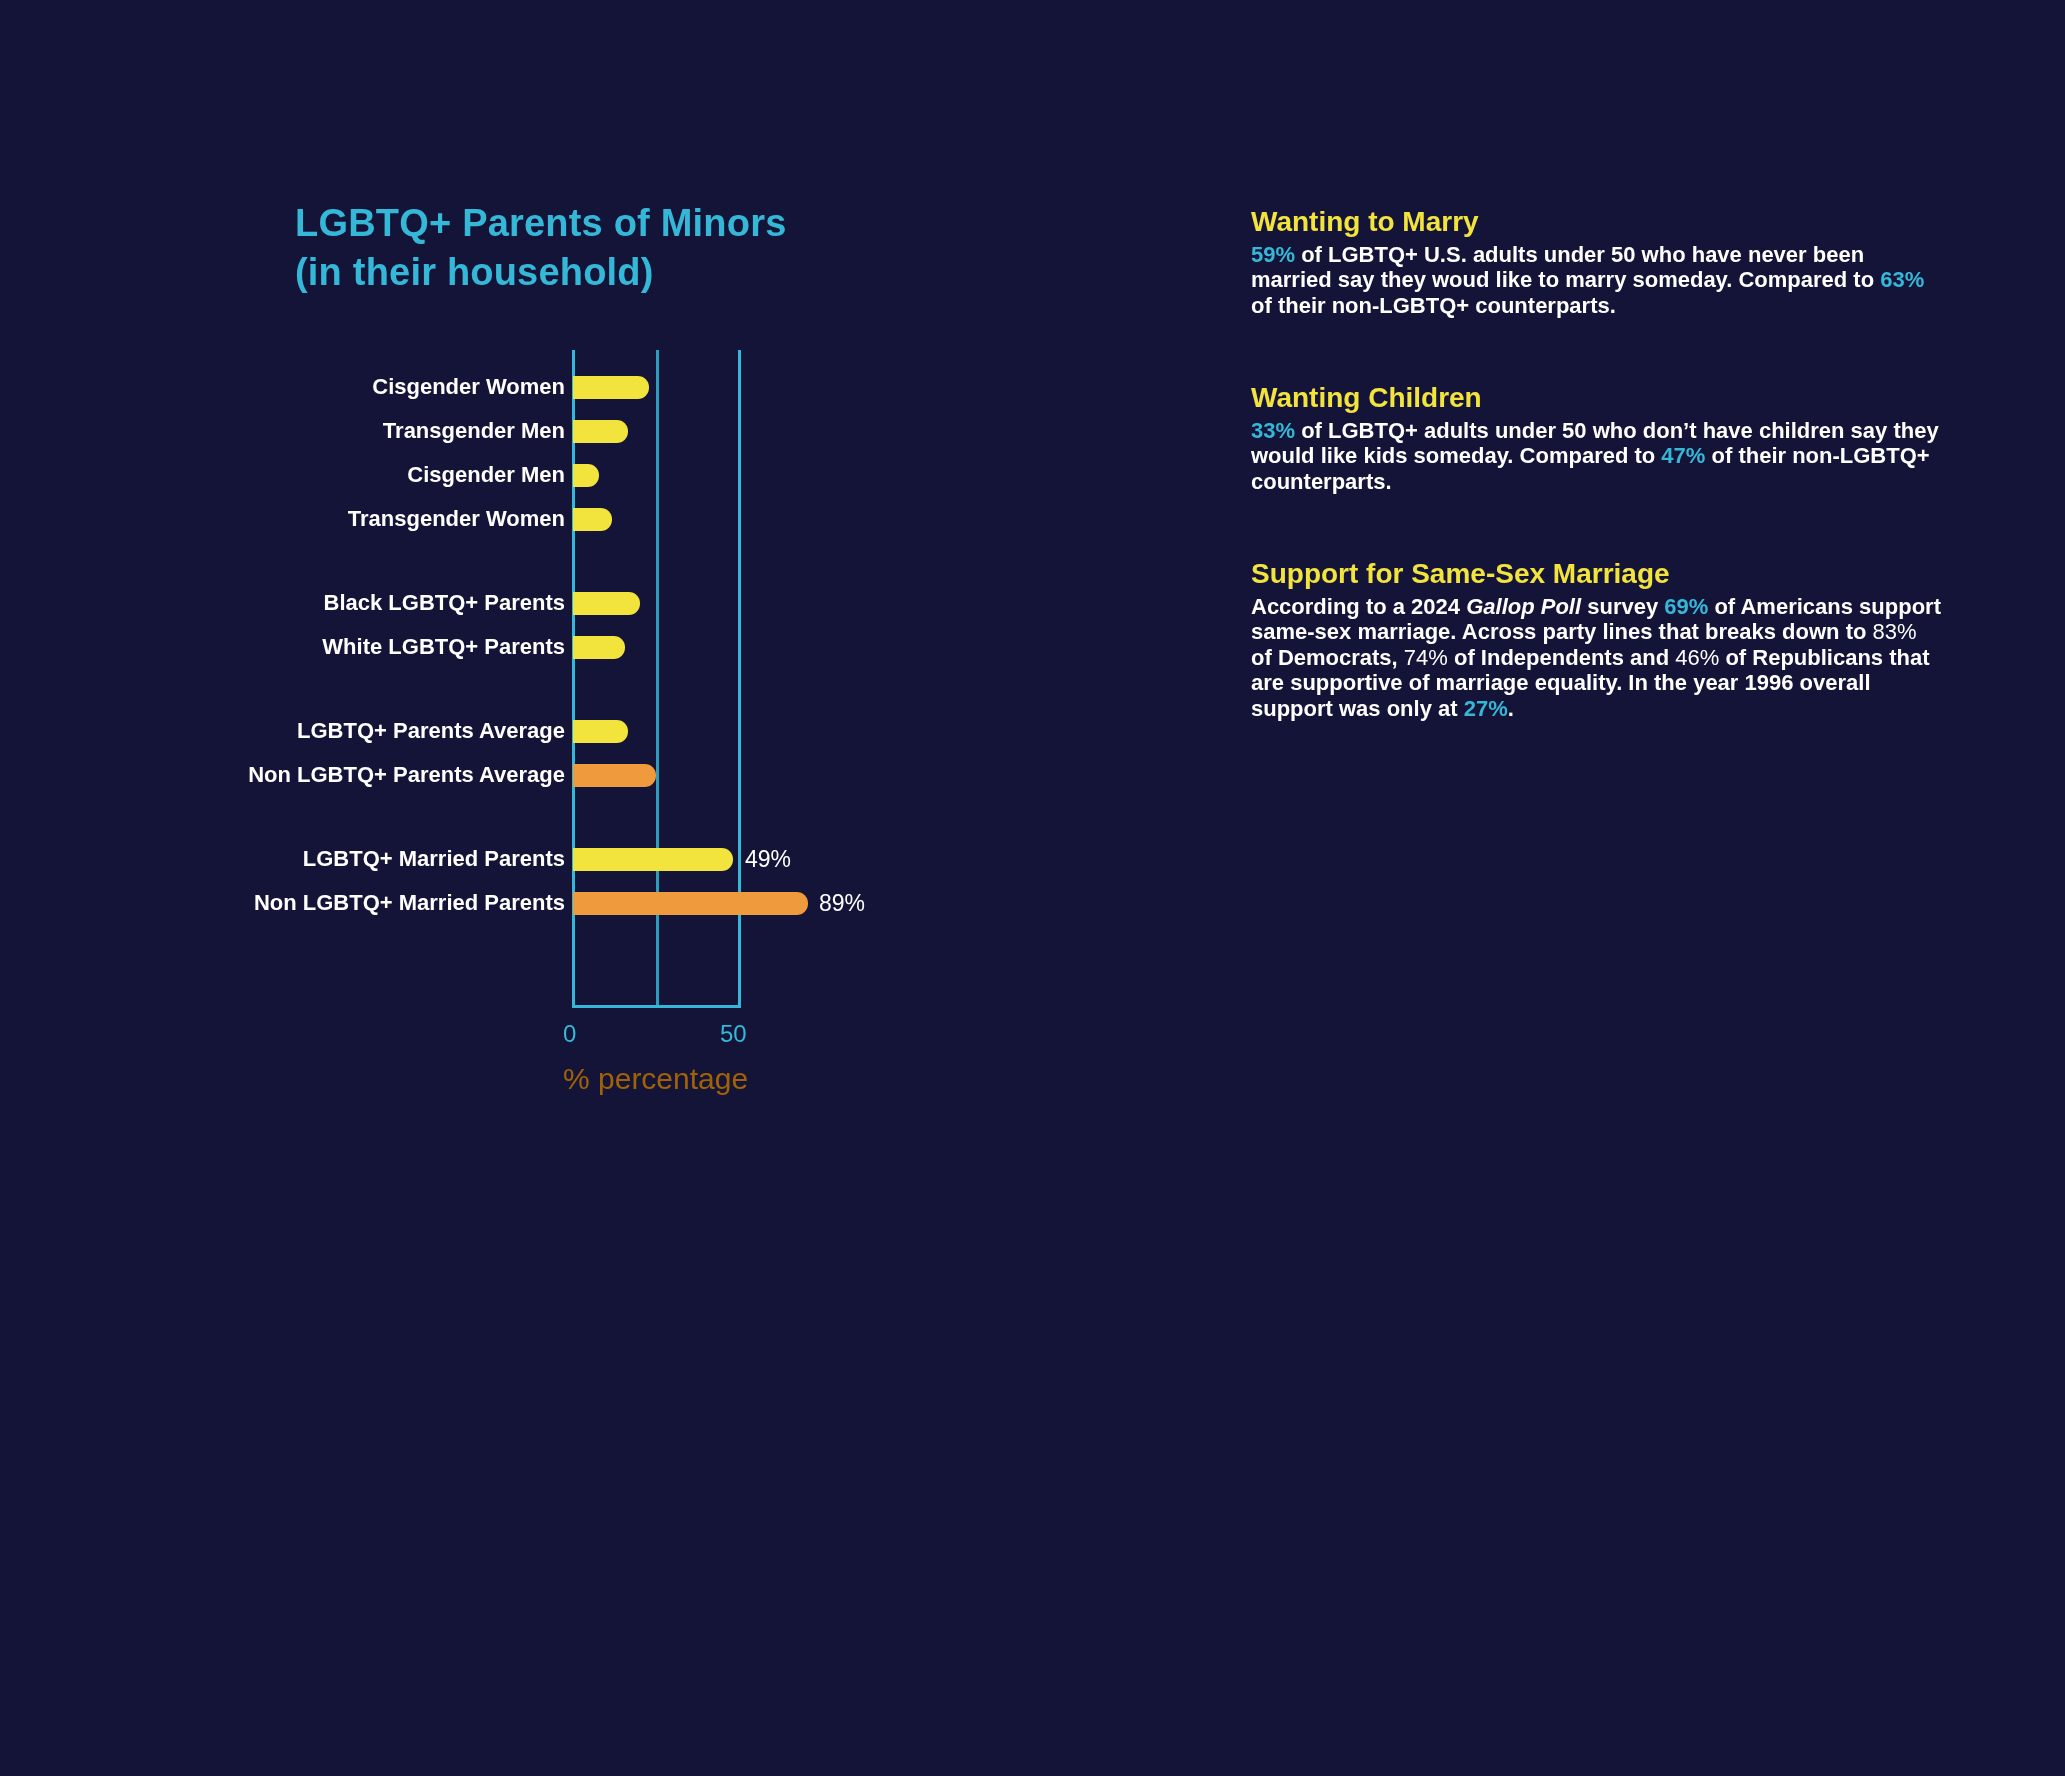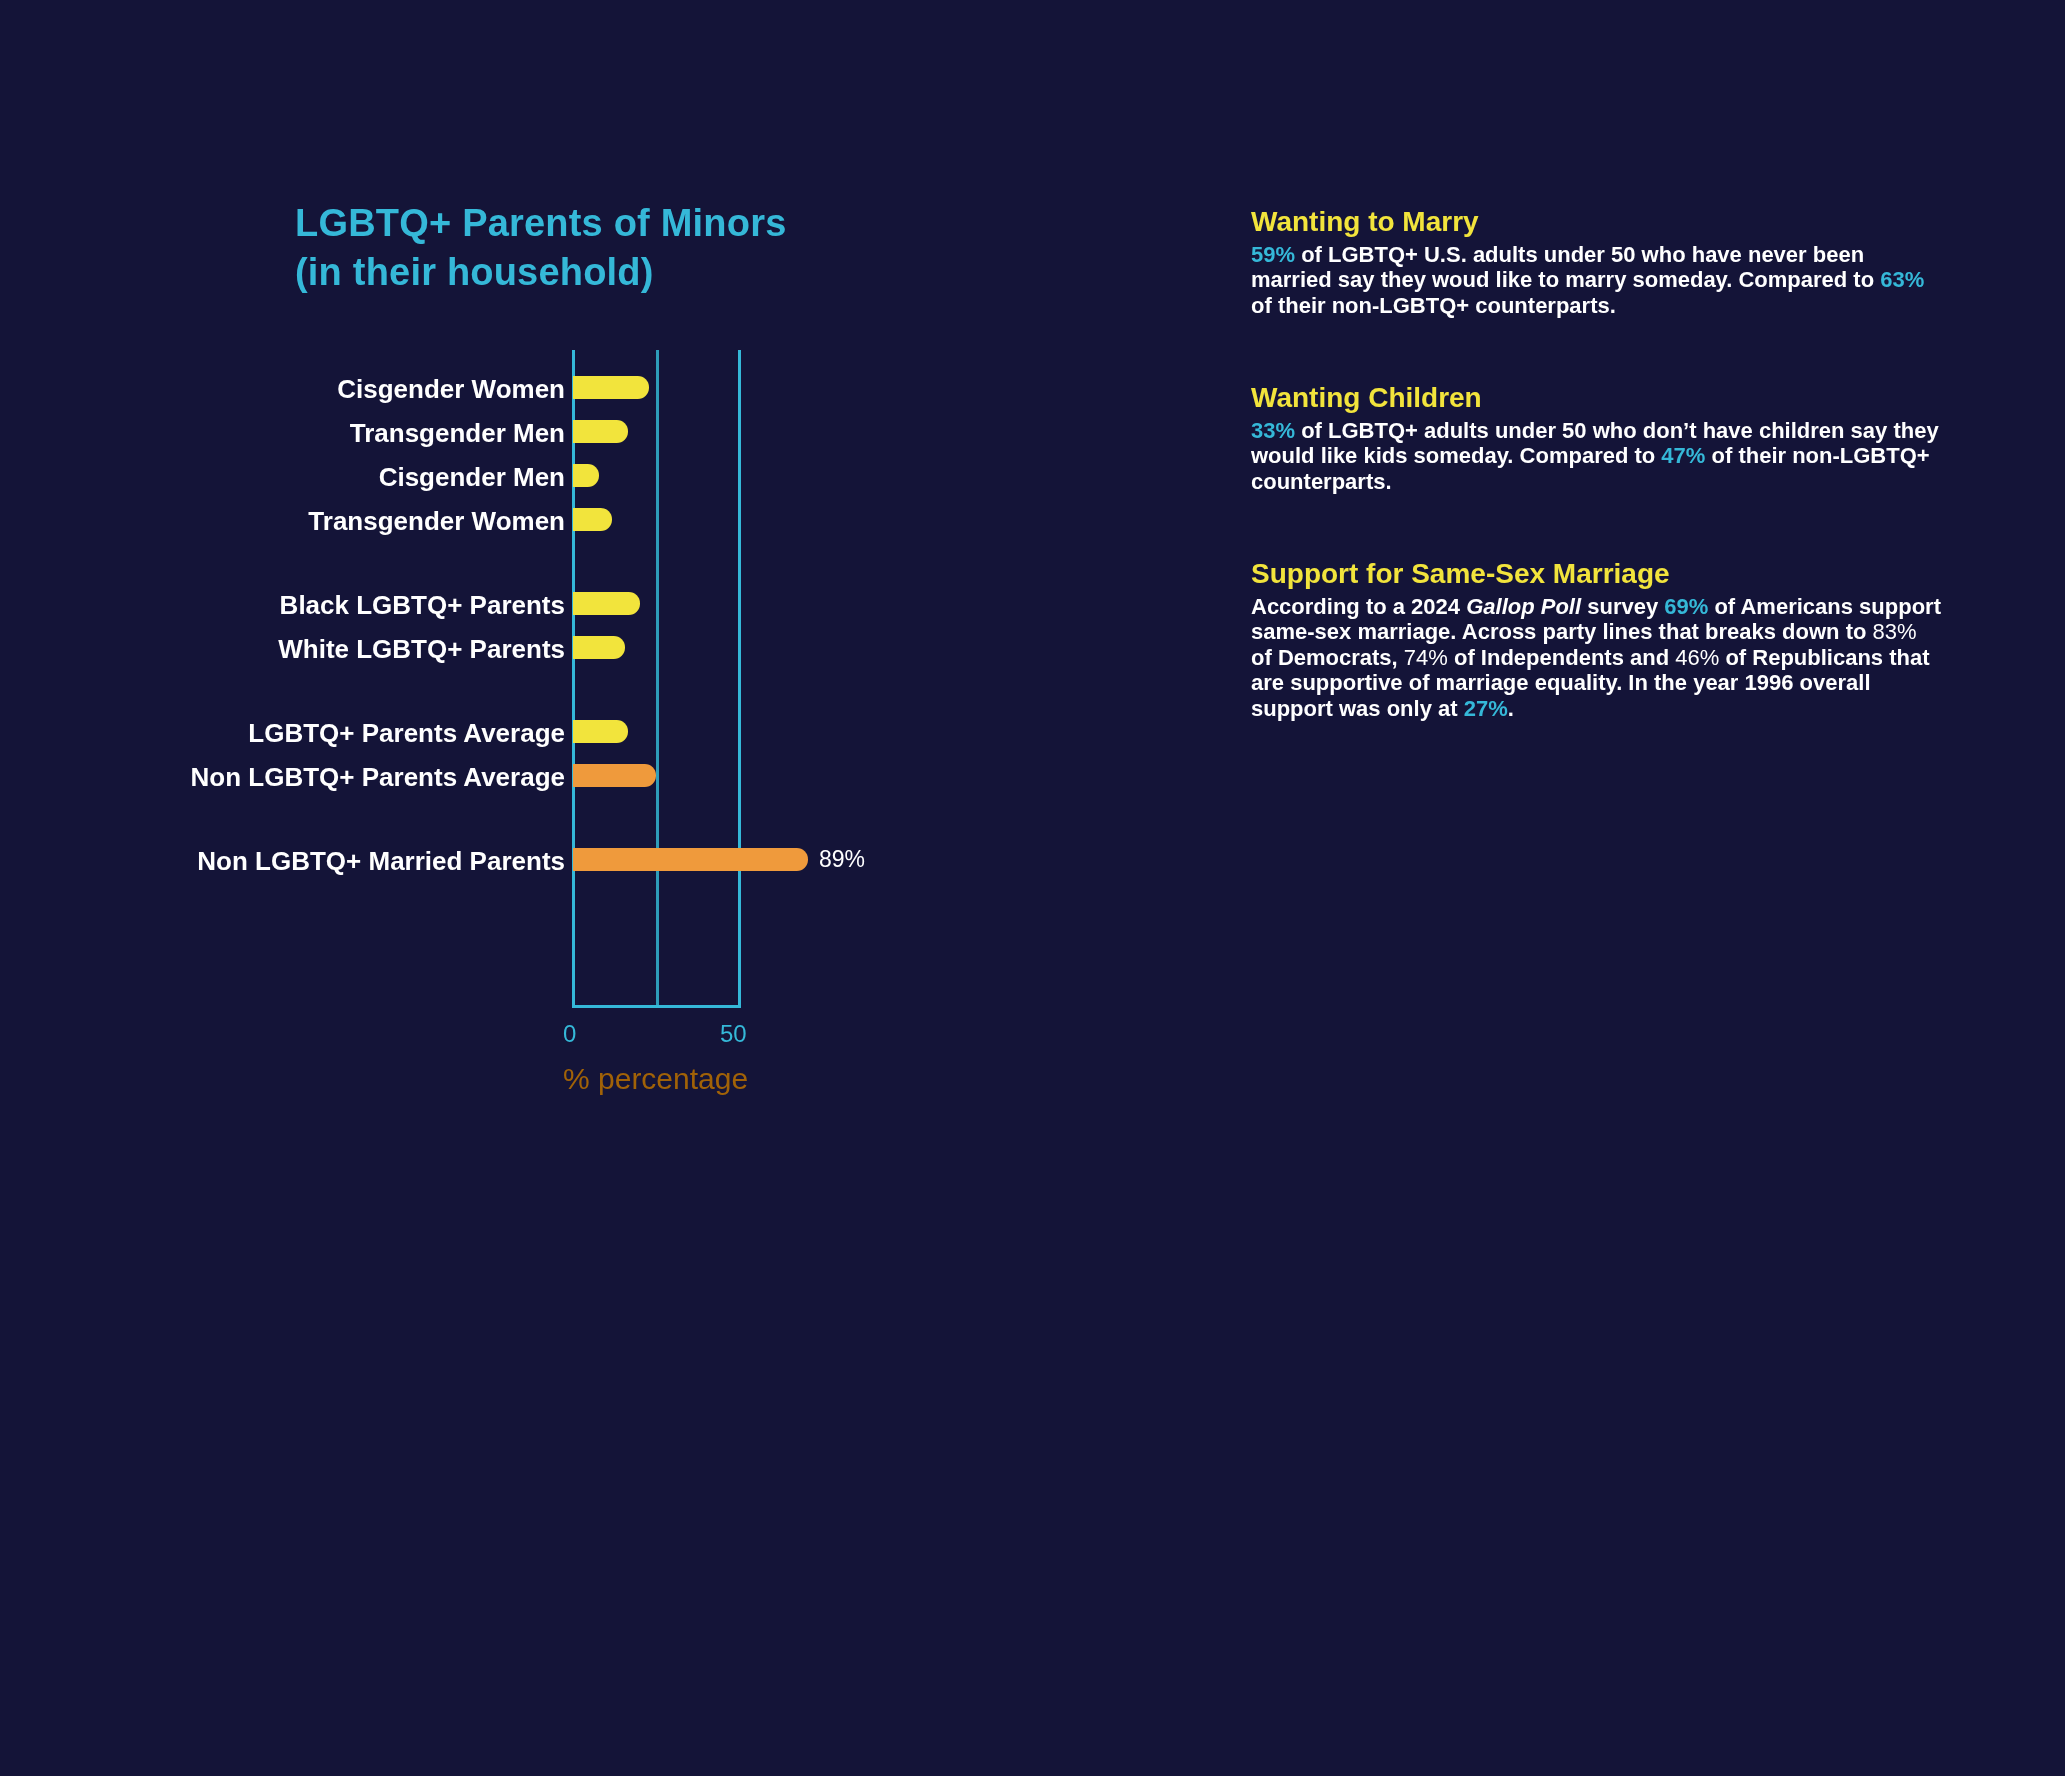--- a/index.html
+++ b/index.html
@@ -70,21 +70,21 @@
   .row {
     position: relative;
     height: 44px;
   }
   .row.gap { height: 40px; }
   .row-label {
     position: absolute;
     right: calc(100% - 270px);
     top: 5.2px;
     color: #ffffff;
-    font-size: 26px;
+    font-size: 22px;
     font-weight: bold;
     white-space: nowrap;
     text-align: left;
   }
   .bar {
     position: absolute;
     left: 278px;
     top: 7px;
     height: 22.5px;
     border-radius: 0 11.2px 11.2px 0;
@@ -199,20 +199,25 @@
           <div class="bar yellow" style="width:55px"></div>
         </div>
 
         <div class="row">
           <div class="row-label">Non LGBTQ+ Parents Average</div>
           <div class="bar orange" style="width:83px"></div>
         </div>
 
         <div class="row gap"></div>
 
+        <div class="row">
+          <div class="row-label">LGBTQ+ Married Parents</div>
+          <div class="bar yellow" style="width:160px"></div>
+          <div class="bar-value" style="left:450px">49%</div>
+        </div>
 
         <div class="row">
           <div class="row-label">Non LGBTQ+ Married Parents</div>
           <div class="bar orange" style="width:235px"></div>
           <div class="bar-value" style="left:524px">89%</div>
         </div>
 
       </div>
 
       <div class="tick t0">0</div>

